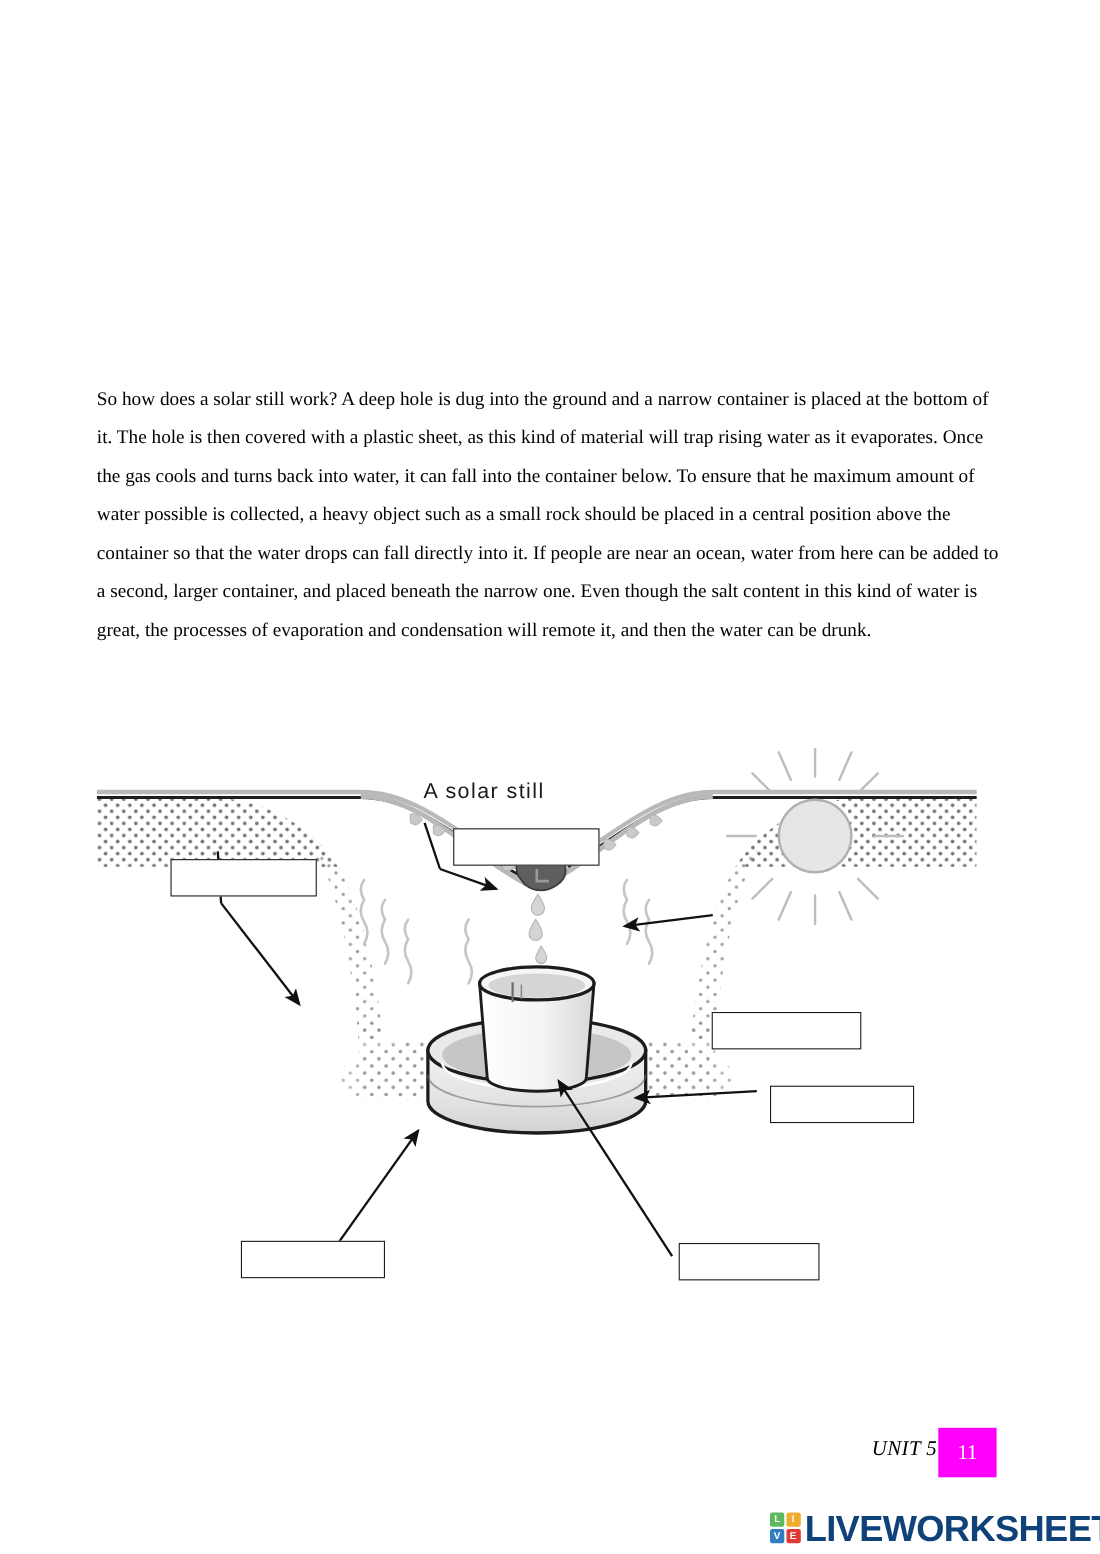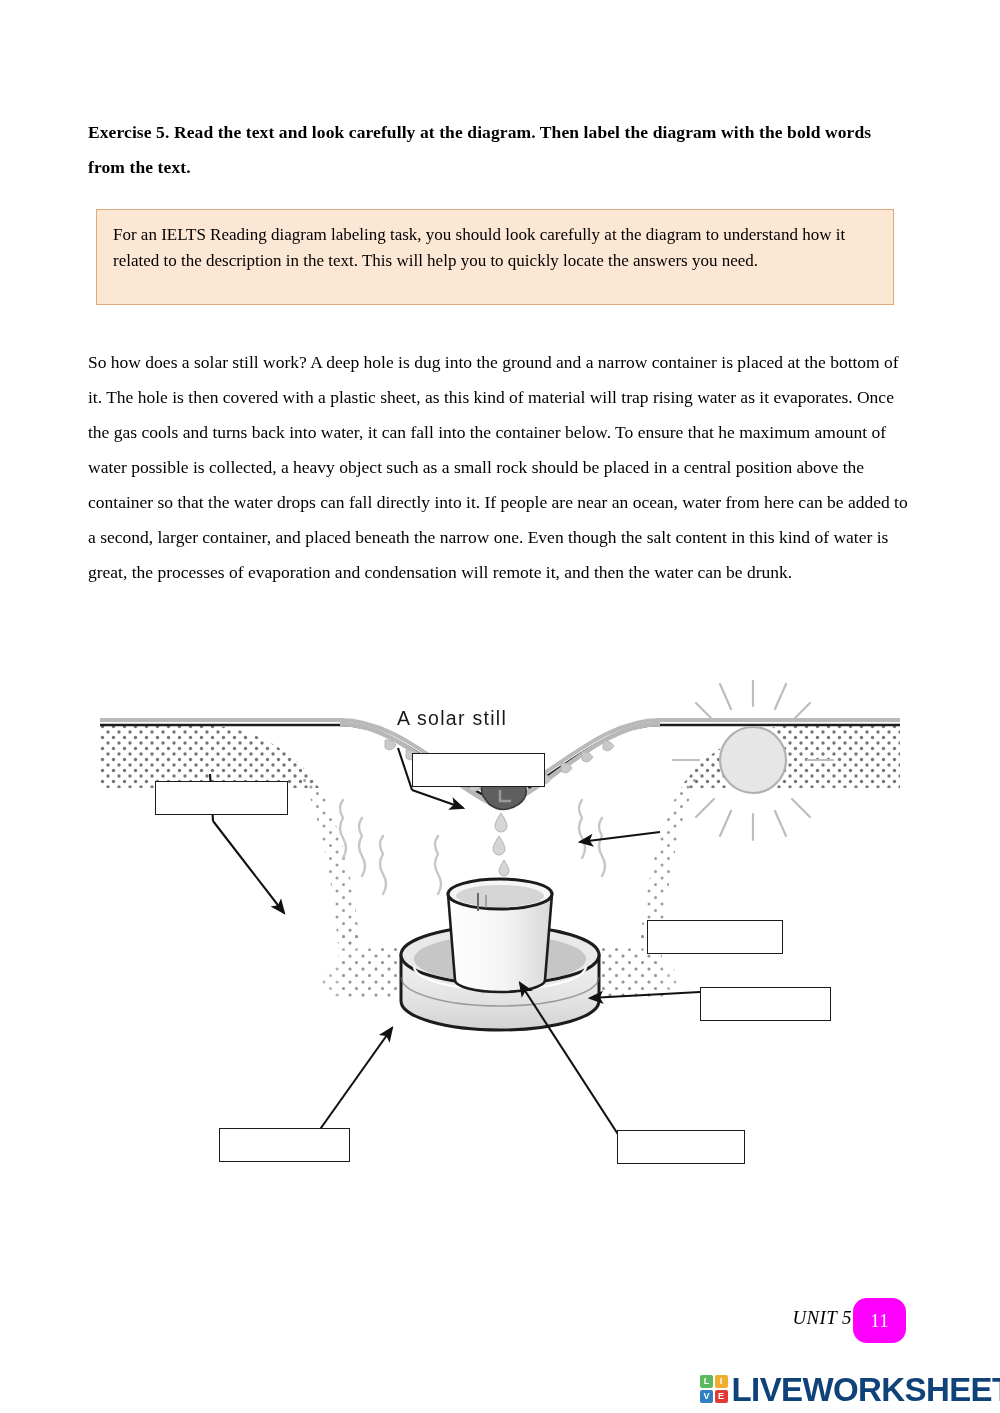--- a/index.html
+++ b/index.html
@@ -58,21 +58,21 @@
     width: 825px;
     font-size: 17.5px;
     line-height: 2.0;
     text-align: left;
   }
   .body-text b { font-weight: normal; }
 
   
   .diagram {
     position: absolute;
-    left: 100px;
+    left: 88px;
     top: 680px;
     width: 800px;
     height: 500px;
   }
   .diagram svg { display: block; }
 
   
   .answer-box {
     position: absolute;
     border: 1.6px solid #1c1c1c;
@@ -96,21 +96,20 @@
     top: 1298px;
     width: 53px;
     height: 45px;
     background: #ff00ff;
     color: #ffffff;
     display: flex;
     align-items: center;
     justify-content: center;
     font-size: 19px;
     font-family: "Liberation Serif", "DejaVu Serif", serif;
-    border-radius: 14px;
   }
 
   
   .logo {
     position: absolute;
     left: 700px;
     top: 1370px;
     display: flex;
     align-items: center;
     height: 38px;
@@ -140,25 +139,21 @@
     color: #10427a;
     letter-spacing: -0.6px;
     line-height: 1;
   }
 </style>
 </head>
 <body>
 
 <div class="page">
 
-  <div class="exercise-heading">Exercise 5. Read the text and look carefully at the diagram. Then label the diagram with the bold words from the text.</div>
-
-  <div class="tip-box">
-    <p>For an IELTS Reading diagram labeling task, you should look carefully at the diagram to understand how it related to the description in the text. This will help you to quickly locate the answers you need.</p>
-  </div>
+
 
   <div class="body-text" id="passage"><span>So how does a solar still work? </span><b>A deep hole</b><span> is dug into the ground and a narrow </span><b>container</b><span> is placed at the bottom of it. The hole is then covered with a </span><b>plastic sheet</b><span>, as this kind of material will trap rising water as it evaporates. Once the gas cools and turns back into water, it can fall into the container below. To ensure that he maximum amount of water possible is collected, a heavy object such as a small </span><b>rock</b><span> should be placed in a central position above the container so that the water drops can fall directly into it. If people are near an ocean, water from here can be added to a second, larger container, and placed beneath the narrow one. Even though the salt content in this kind of water is great, the processes of </span><b>evaporation</b><span> and </span><b>condensation</b><span> will remote it, and then the water can be drunk.</span></div>
 
   <div class="diagram">
     <svg width="800" height="500" viewBox="0 0 800 500" xmlns="http://www.w3.org/2000/svg">
       <defs>
         <pattern id="soil" width="11" height="11" patternUnits="userSpaceOnUse">
           <circle cx="2.5" cy="2.5" r="1.7" fill="#6e6e6e"></circle>
           <circle cx="8" cy="8" r="1.7" fill="#6e6e6e"></circle>
         </pattern>

